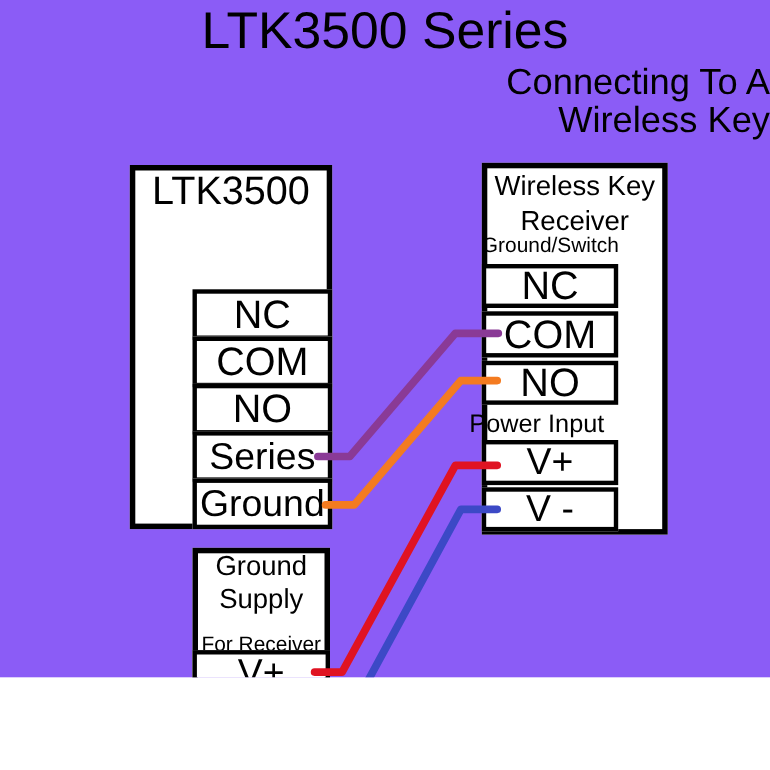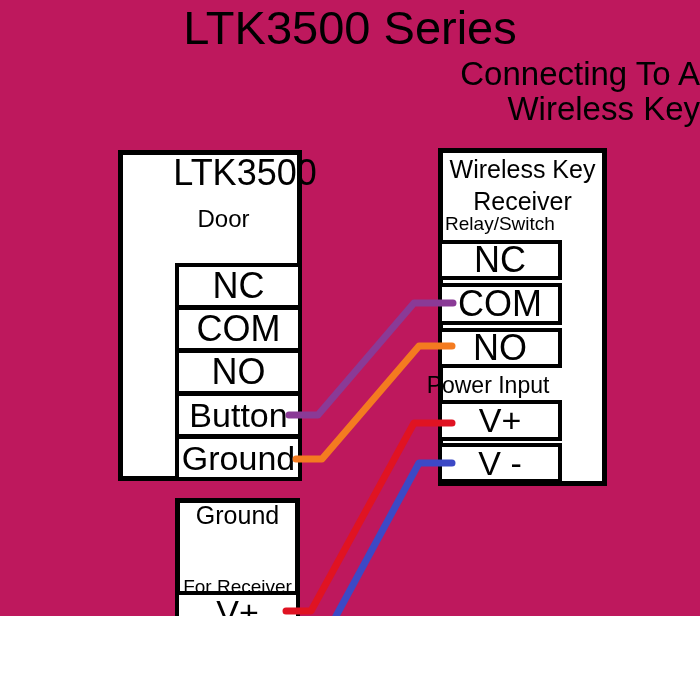--- a/index.html
+++ b/index.html
@@ -1,20 +1,20 @@
 <!DOCTYPE html>
 <html><head>
 <meta charset="utf-8">
 <style>
   html, body { margin: 0; padding: 0; background: #fff; }
   #page {
     position: relative;
     width: 700px;
     height: 616px;
-    background: #be185d;
+    background: #8b5cf6;
     font-family: "Liberation Sans", sans-serif;
     color: #000;
     overflow: hidden;
   }
   .abs { position: absolute; }
   .center { text-align: center; }
 
   
   #main-title {
     left: 0; top: 2px; width: 700px;
@@ -26,21 +26,21 @@
     font-size: 33px; line-height: 35px; text-align: right;
   }
 
   
   .outer-box { border: 5px solid #000; box-sizing: border-box; background: #fff; z-index: 1; }
   #ltk-box   { left: 118px; top: 150px; width: 184px; height: 331px; }
   #rcv-box   { left: 438px; top: 148px; width: 169px; height: 338px; }
   #ps-box    { left: 175px; top: 498px; width: 125px; height: 178px; }
 
   
-  #ltk-title { left: 118px; top: 153px; width: 184px; font-size: 36px; line-height: 40px; z-index: 2; margin-left: 35px; }
+  #ltk-title { left: 118px; top: 153px; width: 184px; font-size: 36px; line-height: 40px; z-index: 2; }
   #ltk-subtitle { left: 145px; top: 205px; width: 157px; font-size: 24px; line-height: 28px; z-index: 2; }
   #rcv-title { left: 438px; top: 153px; width: 169px; font-size: 25px; line-height: 32px; z-index: 2; }
   #rcv-relay-label { left: 438px; top: 213px; width: 124px; font-size: 19px; line-height: 22px; z-index: 2; }
   #rcv-power-label { left: 426px; top: 374px; width: 124px; font-size: 23px; line-height: 22px; z-index: 2; }
   #ps-title { left: 175px; top: 500px; width: 125px; font-size: 25px; line-height: 30px; z-index: 2; }
   #ps-subtitle { left: 175px; top: 576px; width: 125px; font-size: 19px; line-height: 22px; z-index: 2; }
 
   
   .terminal {
     position: absolute;
@@ -84,44 +84,44 @@
 
   <div class="abs" id="main-title">LTK3500 Series</div>
   <div class="abs" id="sub-title">
     <div>Connecting To A</div>
     <div>Wireless Key</div>
   </div>
 
   <div class="abs outer-box" id="ltk-box"></div>
   <div class="abs center" id="ltk-title">LTK3500</div>
   <div class="abs center" id="ltk-subtitle">
-    <div>Door</div>
   </div>
   <div class="terminal ltk-t" id="ltk-t-nc">NC</div>
   <div class="terminal ltk-t" id="ltk-t-com">COM</div>
   <div class="terminal ltk-t" id="ltk-t-no">NO</div>
-  <div class="terminal ltk-t t-small" id="ltk-t-button">Button</div>
+  <div class="terminal ltk-t t-small" id="ltk-t-button">Series</div>
   <div class="terminal ltk-t t-small" id="ltk-t-ground">Ground</div>
 
   <div class="abs outer-box" id="rcv-box"></div>
   <div class="abs center" id="rcv-title">
     <div>Wireless Key</div>
     <div>Receiver</div>
   </div>
-  <div class="abs center" id="rcv-relay-label">Relay/Switch</div>
+  <div class="abs center" id="rcv-relay-label">Ground/Switch</div>
   <div class="terminal rcv-t" id="rcv-t-nc">NC</div>
   <div class="terminal rcv-t" id="rcv-t-com">COM</div>
   <div class="terminal rcv-t" id="rcv-t-no">NO</div>
   <div class="abs center" id="rcv-power-label">Power Input</div>
   <div class="terminal rcv-t t-small" id="rcv-t-vp">V+</div>
   <div class="terminal rcv-t t-small" id="rcv-t-vm">V -</div>
 
   <div class="abs outer-box" id="ps-box"></div>
   <div class="abs center" id="ps-title">
     <div>Ground</div>
+    <div>Supply</div>
   </div>
   <div class="abs center" id="ps-subtitle">For Receiver</div>
   <div class="terminal ps-t t-small" id="ps-t-vp">V+</div>
   <div class="terminal ps-t t-small" id="ps-t-vm">V -</div>
 
   <svg class="abs" id="wires-svg" viewBox="0 0 700 700" xmlns="http://www.w3.org/2000/svg">
     <polyline class="wire" points="289,415 318,415 414,303 453,303" stroke="#8a3a96"></polyline>
     <polyline class="wire" points="296,459 322,459 419,346 452,346" stroke="#f47b20"></polyline>
     <polyline class="wire" points="286,611 311,611 414,423 452,423" stroke="#e01322"></polyline>
     <polyline class="wire" points="288,653 316,653 419,463 452,463" stroke="#3c49c6"></polyline>

